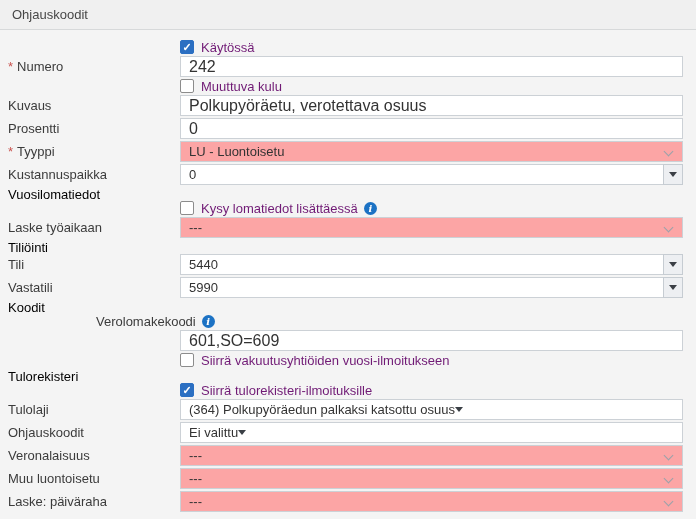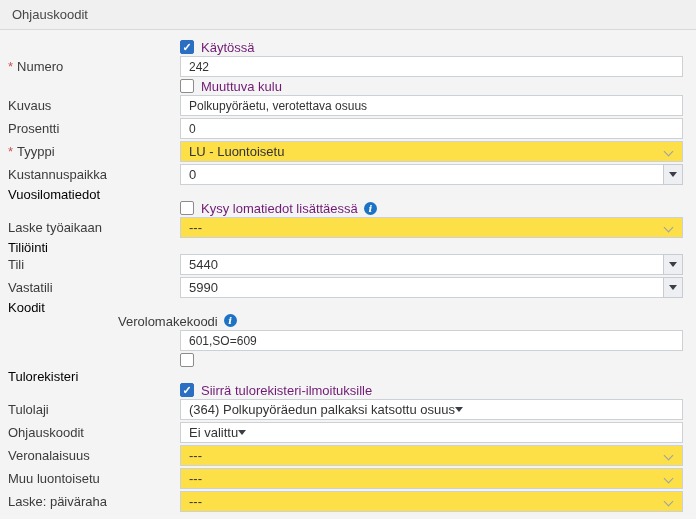--- a/index.html
+++ b/index.html
@@ -29,38 +29,38 @@
   .content { padding: 10px 13px 0 8px; }
 
   
   .frow { display: flex; align-items: center; height: 21px; margin-bottom: 2px; }
   .flabel { width: 172px; flex: none; color: #3b3b3b; padding-right: 8px; }
   .req { color: #c9534f; margin-right: 4px; }
   .ctlwrap { width: 503px; flex: none; height: 21px; position: relative; }
 
   .cbrow { display: flex; align-items: center; height: 14px; margin: 0 0 2px 172px; }
   .sect { font-weight: normal; color: #000000; height: 13px; line-height: 13px; margin: 3px 0 0 0; }
-  .lblrow { display: flex; align-items: flex-start; height: 14px; margin: 0 0 2px 110px; color: #3b3b3b; }
+  .lblrow { display: flex; align-items: center; height: 14px; margin: 0 0 2px 88px; color: #3b3b3b; }
 
   
   .textfield {
     width: 100%; height: 21px;
     border: 1px solid #ccd1d6;
     background: #fff;
     padding: 0 8px;
     font-family: "Liberation Sans", sans-serif;
-    font-size: 12px; color: #333;
+    font-size: 16px; color: #333;
     outline: none;
   }
 
   
   .selectbox {
     width: 100%; height: 21px;
     border: 1px solid #ccd1d6;
-    background: #fde047;
+    background: #fca5a5;
     display: flex; align-items: center;
     padding: 0 24px 0 8px;
     color: #333; cursor: default;
     position: relative;
   }
   .chev {
     position: absolute; right: 10px; top: 6px;
     width: 7px; height: 7px;
     border-right: 1.5px solid #9aa2aa;
     border-bottom: 1.5px solid #9aa2aa;
@@ -239,20 +239,21 @@
       <span class="info-badge">i</span>
     </div>
 
     <div class="frow">
       <span class="flabel"></span>
       <span class="ctlwrap"><input class="textfield" value="601,SO=609" style=""></span>
     </div>
 
     <div class="cbrow">
       <span class="cb"></span>
+      <span class="cblabel">Siirrä vakuutusyhtiöiden vuosi-ilmoitukseen</span>
     </div>
 
     <div class="sect">Tulorekisteri</div>
 
     <div class="cbrow">
       <span class="cb checked">
           <span class="checkmark-glyph">✓</span>
         </span>
       <span class="cblabel">Siirrä tulorekisteri-ilmoituksille</span>
     </div>

